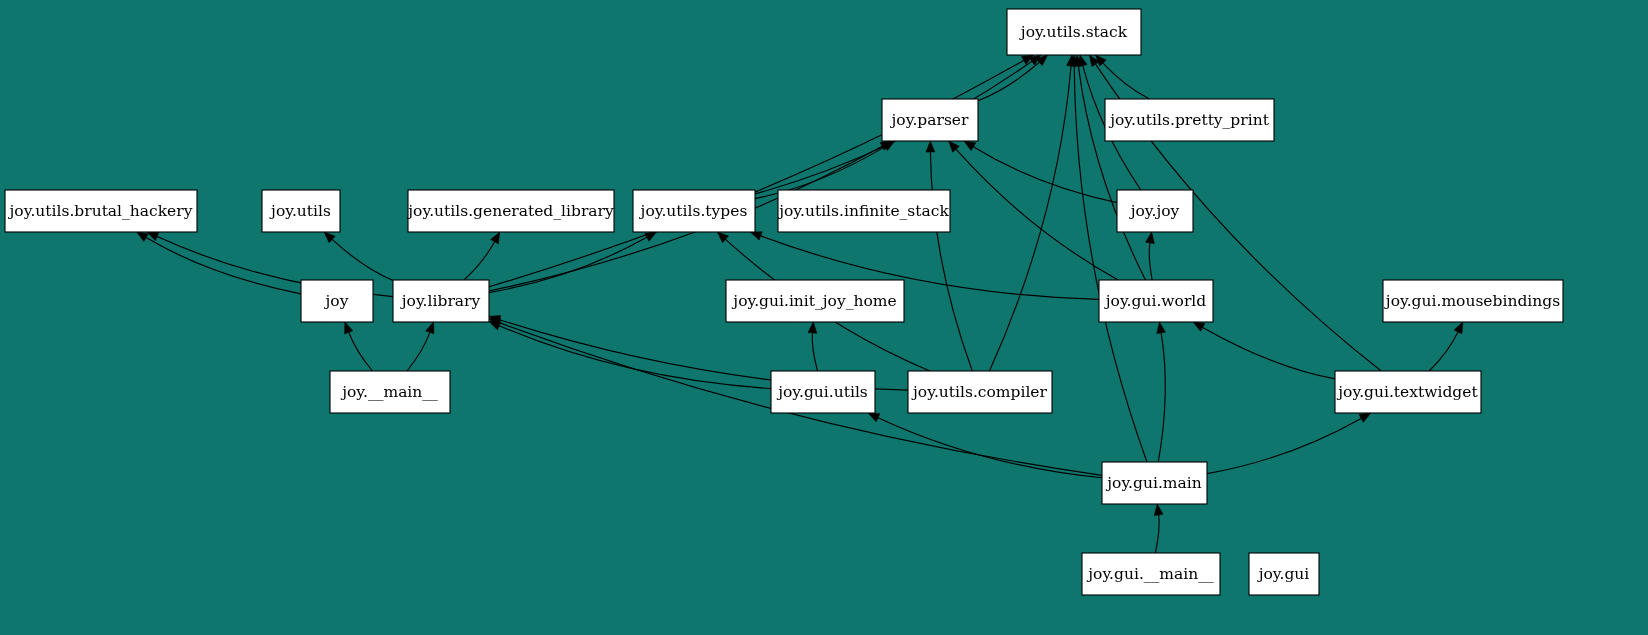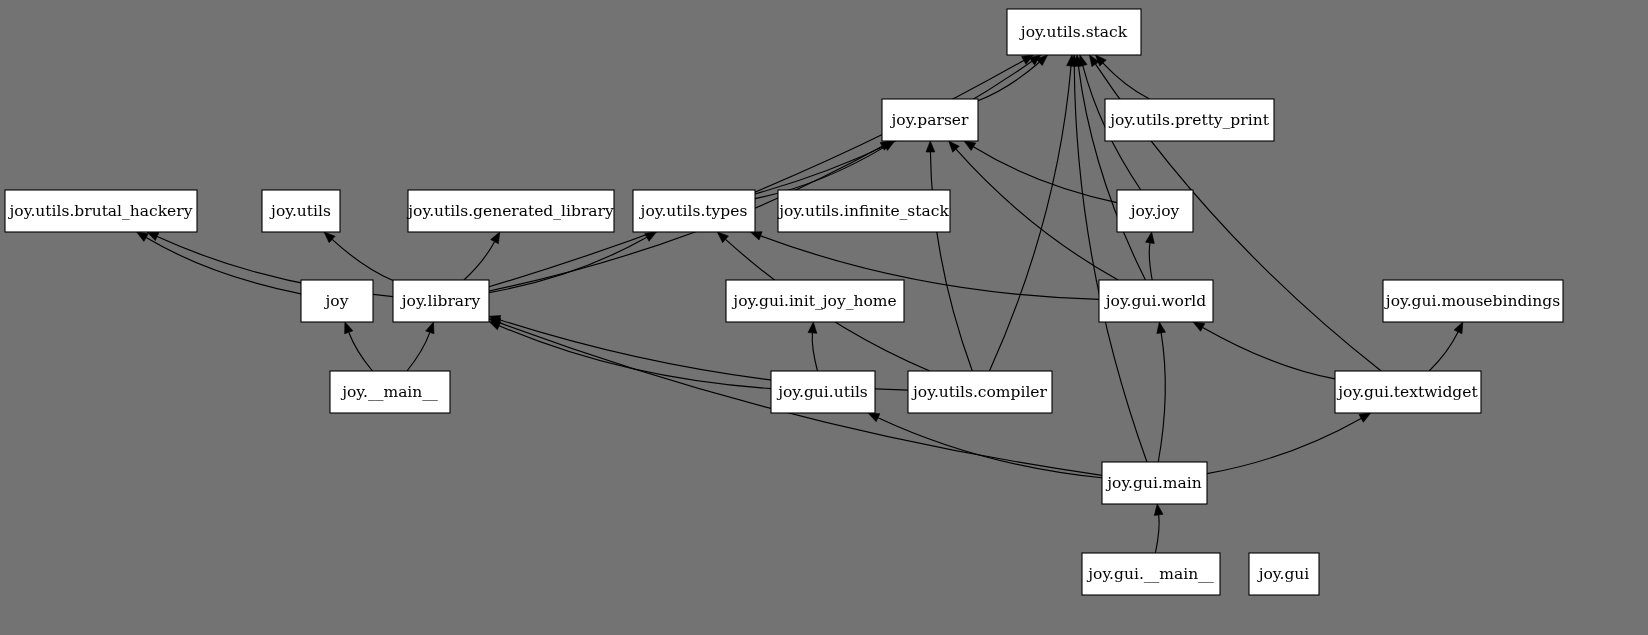--- a/index.html
+++ b/index.html
@@ -4,21 +4,21 @@
 <style>
   html, body {
     margin: 0;
     padding: 0;
     background: #ffffff;
   }
   #graph-root {
     position: relative;
     width: 1648px;
     height: 635px;
-    background: #737373;
+    background: #0f766e;
     overflow: hidden;
     font-family: "DejaVu Serif", "Liberation Serif", serif;
   }
   svg#graph-canvas {
     position: absolute;
     left: 0;
     top: 0;
     width: 1648px;
     height: 635px;
     display: block;

